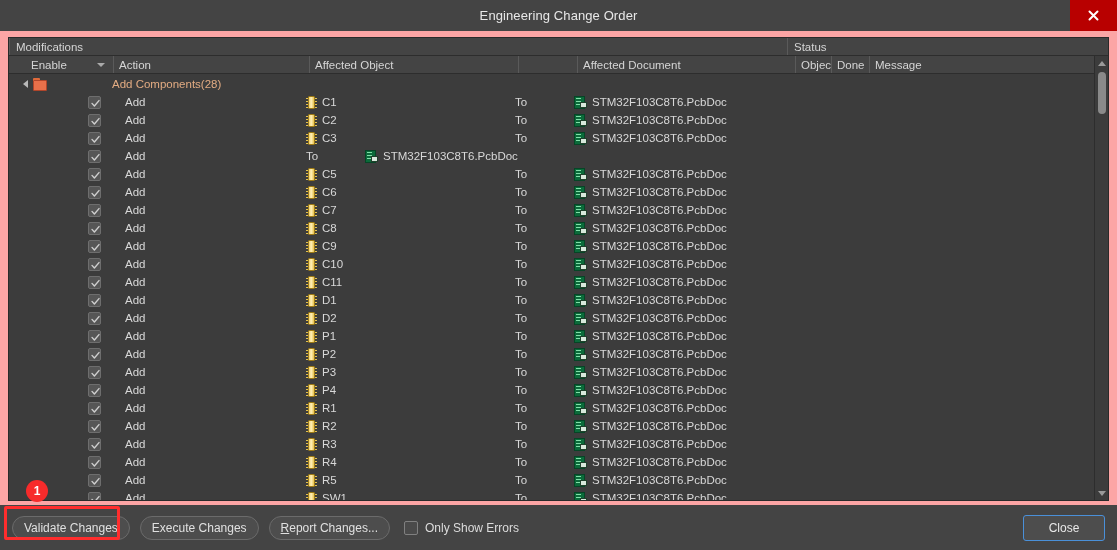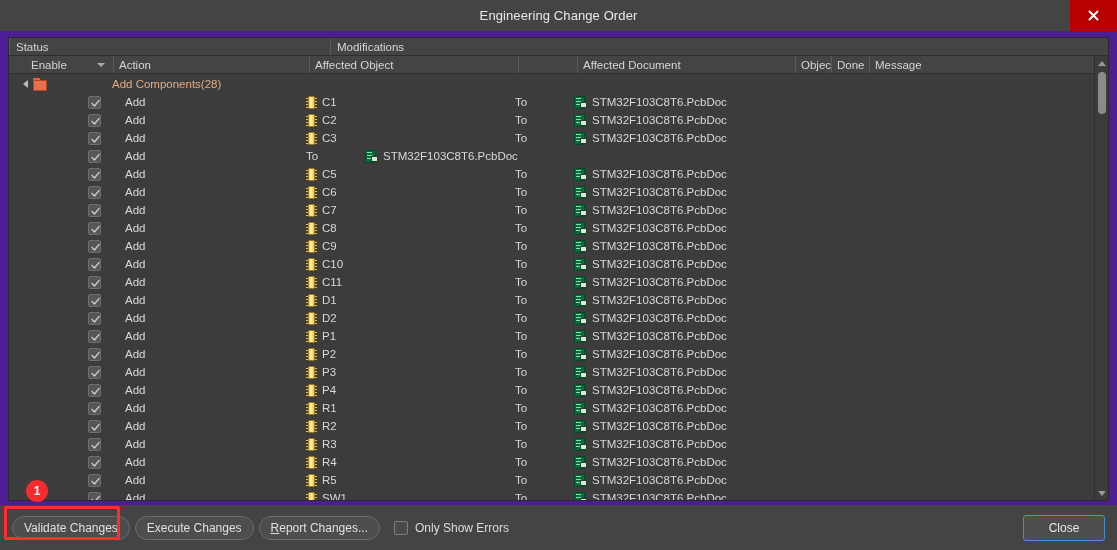--- a/index.html
+++ b/index.html
@@ -10,21 +10,21 @@
     font-family: "Liberation Sans", sans-serif;
     font-size: 12px;
     color: #d6d6d6;
     -webkit-font-smoothing: antialiased;
   }
 
   
   .window {
     position: relative;
     width: 1117px; height: 550px;
-    background: #4c1d95;
+    background: #fca5a5;
     display: flex; flex-direction: column;
   }
 
   
   .titlebar {
     position: relative;
     height: 31px;
     background: #444444;
     flex: 0 0 31px;
     display: flex; align-items: center; justify-content: center;
@@ -252,21 +252,21 @@
     border: 1px solid #6b6b6b;
     border-radius: 12px;
     color: #e0e0e0;
     font-size: 12px;
     font-family: "Liberation Sans", sans-serif;
     padding: 0 11px;
     display: flex; align-items: center; justify-content: center;
     cursor: pointer;
     white-space: nowrap;
   }
-  .btn + .btn { margin-left: 5px; }
+  .btn + .btn { margin-left: 10px; }
   .btn u { text-decoration: underline; }
 
   .highlight-box {
     position: absolute;
     left: 4px; top: 506px;
     width: 116px; height: 34px;
     border: 3px solid #ff2d2d;
     border-radius: 2px;
     pointer-events: none;
     z-index: 20;
@@ -323,25 +323,25 @@
       <svg width="13" height="13" viewBox="0 0 13 13">
         <path d="M2.5 2.5 L10.5 10.5 M10.5 2.5 L2.5 10.5" stroke="#ffffff" stroke-width="2" stroke-linecap="round"></path>
       </svg>
     </div>
   </div>
 
   <div class="body-area">
     <div class="grid-frame">
 
       <div class="hdr-cols hdr-group">
+        <div class="hdr-group-cell modifications">
+          <span>Modifications</span>
+        </div>
         <div class="hdr-group-cell status">
           <span>Status</span>
-        </div>
-        <div class="hdr-group-cell modifications">
-          <span>Modifications</span>
         </div>
       </div>
 
       <div class="hdr-cols">
         <div class="hdr-cell first c-enable">
           <span>Enable</span>
           <span class="sort-arrow"></span>
         </div>
         <div class="hdr-cell c-action">
           <span>Action</span>

